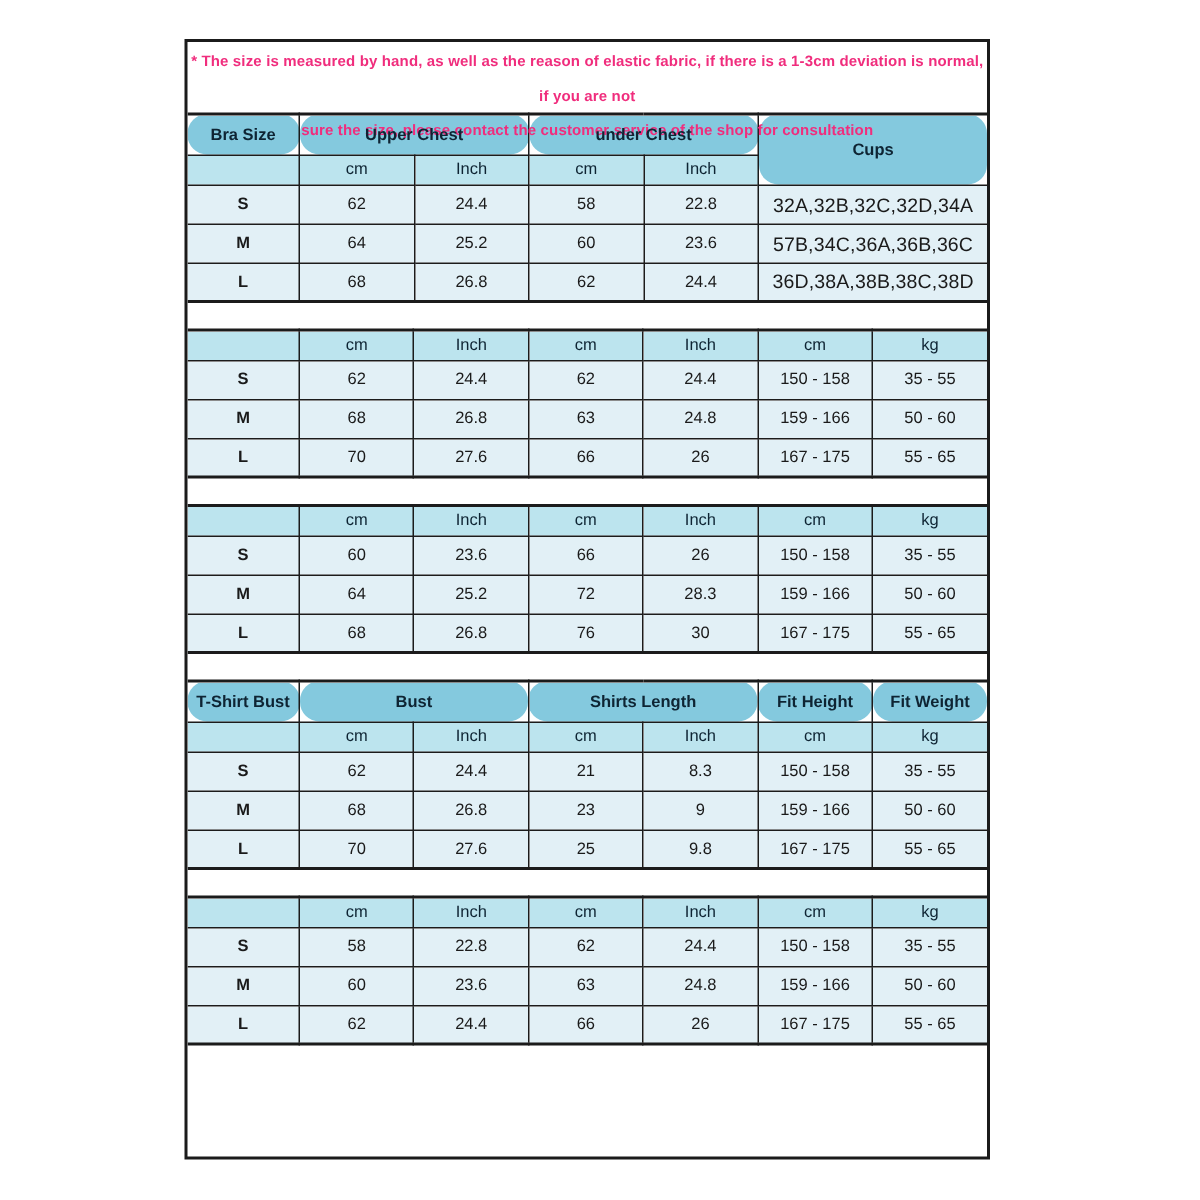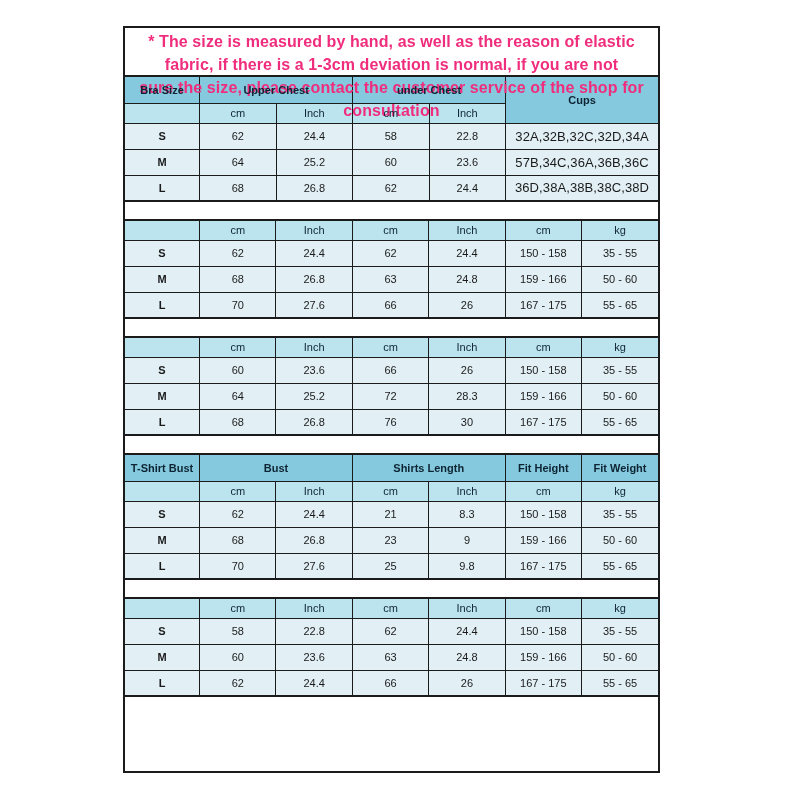--- a/index.html
+++ b/index.html
@@ -21,21 +21,21 @@
     border: 2px solid var(--border, #1b1b1b);
     background: #ffffff;
     overflow: hidden;
   }
 
   .disclaimer {
     height: 47px;
     padding-top: 2px;
     text-align: center;
     color: var(--disclaimer-text, #f02d7d);
-    font-size: 16px;
+    font-size: 10px;
     font-weight: 700;
     line-height: 23px;
     letter-spacing: 0.1px;
   }
 
   table.size-table {
     width: 100%;
     border-collapse: collapse;
     table-layout: fixed;
     margin-top: 17px;
@@ -54,20 +54,21 @@
     white-space: nowrap;
   }
   .size-table th:first-child, .size-table td:first-child { border-left: none; }
   .size-table th:last-child,  .size-table td:last-child  { border-right: none; }
 
   tr.hrow th {
     height: 27px;
     background: var(--header-bg, #84c9de);
     color: var(--header-text, #0e2433);
     font-weight: 600;
+    border-radius: 13px;
   }
   tr.srow th {
     height: 20px;
     background: var(--subheader-bg, #bce4ee);
     color: var(--header-text, #0e2433);
     font-weight: 400;
   }
   tr.drow td {
     height: 26px;
     background: var(--row-bg, #e2f0f6);

